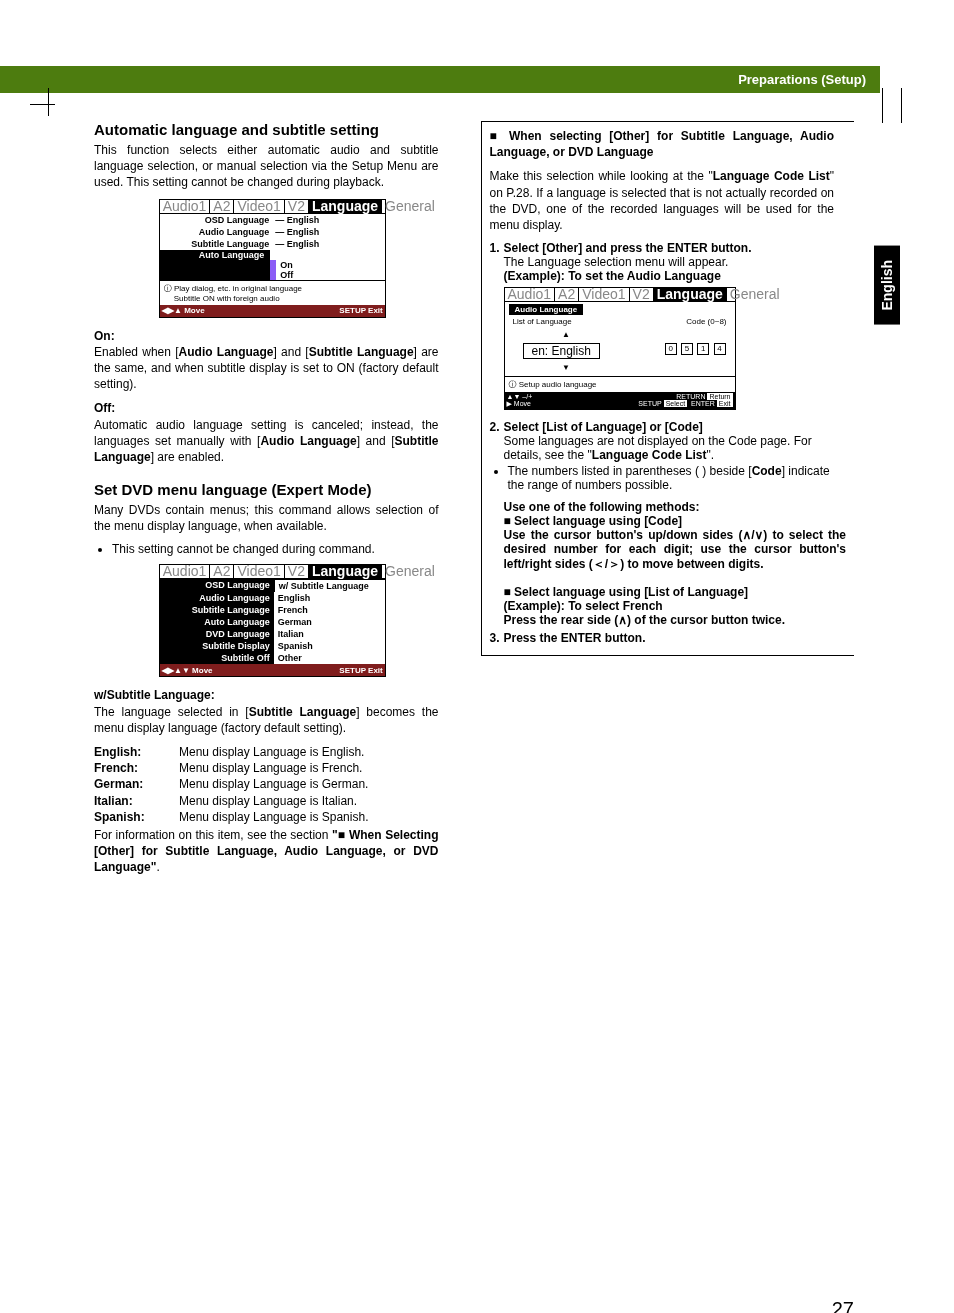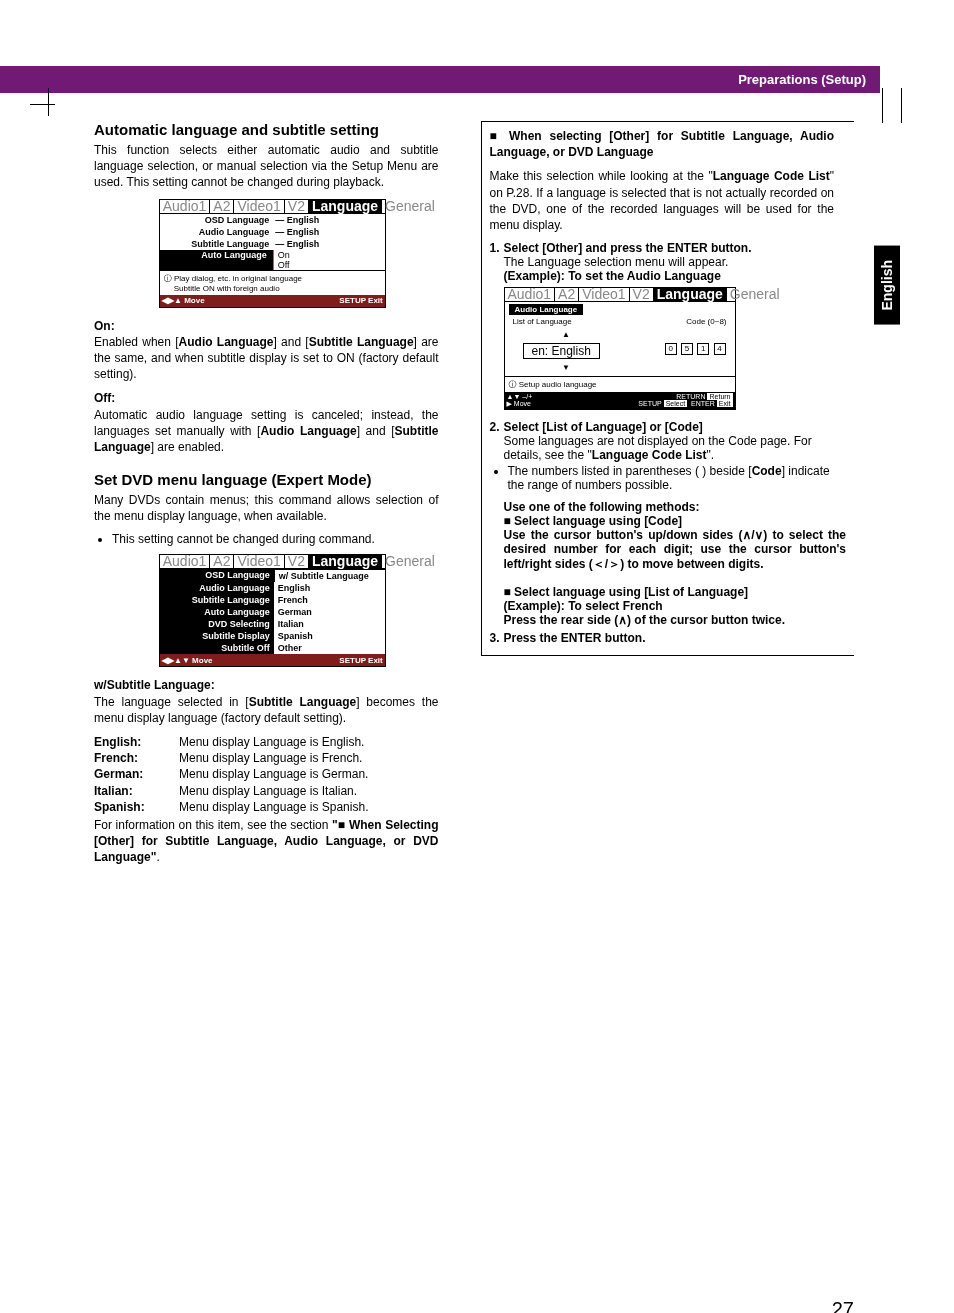--- a/index.html
+++ b/index.html
@@ -10,21 +10,21 @@
     padding: 0;
     width: 954px;
     background: #fff;
   }
   .page {
     width: 954px;
     height: 1313px;
     position: relative;
   }
   .header-bar {
-    background: #701a75;
+    background: #4d7c0f;
     color: #fff;
     font-weight: bold;
     font-size: 13px;
     padding: 6px 14px;
     text-align: right;
     margin: 66px 74px 0 0;
   }
   .side-tab {
     position: absolute;
     right: 54px;
@@ -115,23 +115,24 @@
   .menu-row-sel .ml-inv {
     flex: 1;
     text-align: right;
     font-weight: bold;
     padding-right: 6px;
     background: #000;
     color: #fff;
   }
   .menu-row-sel .mr-opt {
     flex: 1;
-    font-weight: normal;
-    border-left: 1px solid #8b5cf6;
+    font-weight: bold;
+    border-left: 6px solid #8b5cf6;
     padding-left: 4px;
+    margin-top: 10px;
   }
   .menu-info {
     border-top: 1px solid #000;
     padding: 2px 4px;
     font-size: 8px;
   }
   .menu-footer {
     background: #7f1d1d;
     color: #fff;
     height: 12px;
@@ -331,21 +332,21 @@
             </div>
         <div class="menu2-row">
               <div class="m2l">Subtitle Language</div>
               <div class="m2r">French</div>
             </div>
         <div class="menu2-row">
               <div class="m2l">Auto Language</div>
               <div class="m2r">German</div>
             </div>
         <div class="menu2-row">
-              <div class="m2l" style="background:#000">DVD Selecting</div>
+              <div class="m2l" style="background:#000">DVD Language</div>
               <div class="m2r">Italian</div>
             </div>
         <div class="menu2-row">
               <div class="m2l">Subtitle Display</div>
               <div class="m2r">Spanish</div>
             </div>
         <div class="menu2-row">
               <div class="m2l">Subtitle Off</div>
               <div class="m2r">Other</div>
             </div>

